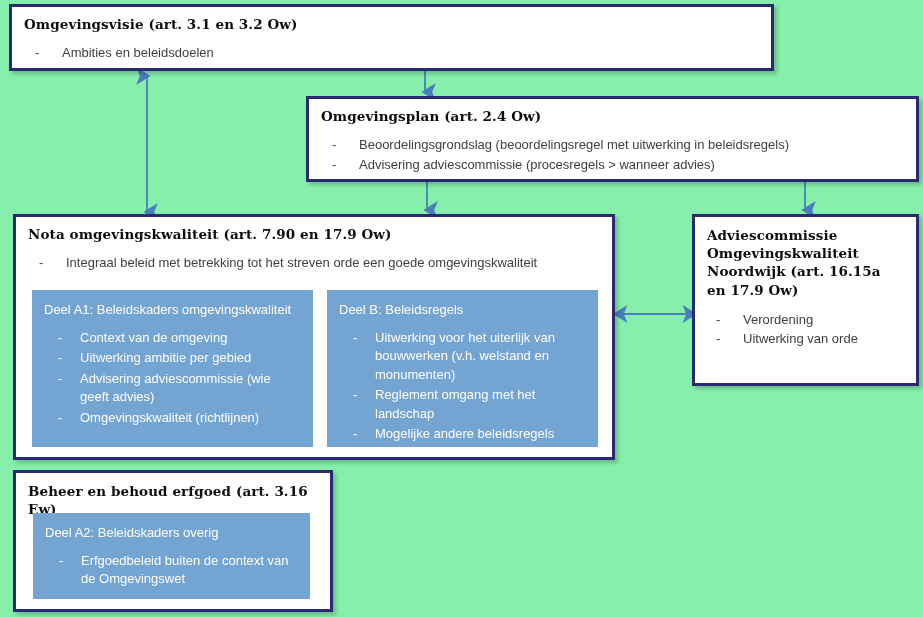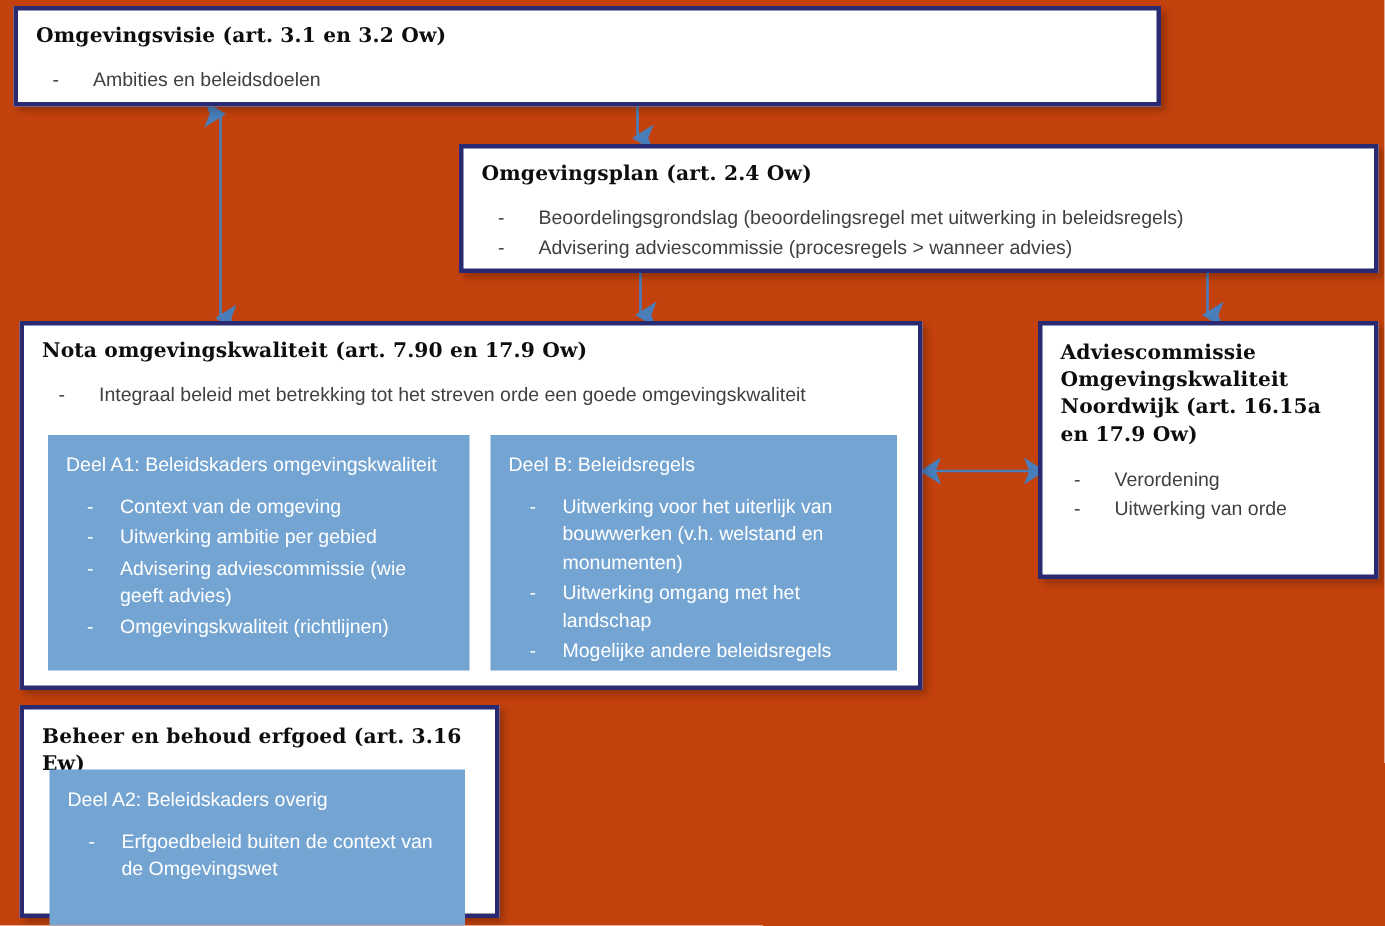--- a/index.html
+++ b/index.html
@@ -7,21 +7,21 @@
     padding: 0;
     background: #ffffff;
   }
   body {
     font-family: "Liberation Sans", sans-serif;
   }
   #canvas {
     position: relative;
     width: 923px;
     height: 617px;
-    background: #c2410c;
+    background: #86efac;
     overflow: hidden;
   }
 
   
   .box {
     position: absolute;
     box-sizing: border-box;
     background: #ffffff;
     border: 3px solid #2a2a72;
     box-shadow: 3px 3px 4px rgba(0,0,0,0.22);
@@ -198,21 +198,21 @@
 
     <div class="subbox" style="left:311px; top:73px; width:271px; height:157px;">
       <div class="subbox-title">Deel B: Beleidsregels</div>
       <ul class="blist light">
         <li>
           <span class="dash">-</span>
           <span>Uitwerking voor het uiterlijk van bouwwerken (v.h. welstand en monumenten)</span>
         </li>
         <li>
           <span class="dash">-</span>
-          <span>Uitwerking omgang met het landschap</span>
+          <span>Reglement omgang met het landschap</span>
         </li>
         <li>
           <span class="dash">-</span>
           <span>Mogelijke andere beleidsregels</span>
         </li>
       </ul>
     </div>
   </div>
 
   <div class="box" style="left:692px; top:214px; width:227px; height:172px;">
@@ -225,21 +225,21 @@
       <li>
         <span class="dash">-</span>
         <span>Uitwerking van orde</span>
       </li>
     </ul>
   </div>
 
   <div class="box" style="left:13px; top:470px; width:320px; height:142px;">
     <div class="box-title" style="margin:9px 0 0 12px;">Beheer en behoud erfgoed (art. 3.16 Ew)</div>
 
-    <div class="subbox" style="left:17px; top:40px; width:277px; height:105px;">
+    <div class="subbox" style="left:17px; top:40px; width:277px; height:86px;">
       <div class="subbox-title">Deel A2: Beleidskaders overig</div>
       <ul class="blist light">
         <li>
           <span class="dash">-</span>
           <span>Erfgoedbeleid buiten de context van de Omgevingswet</span>
         </li>
       </ul>
     </div>
   </div>
 

